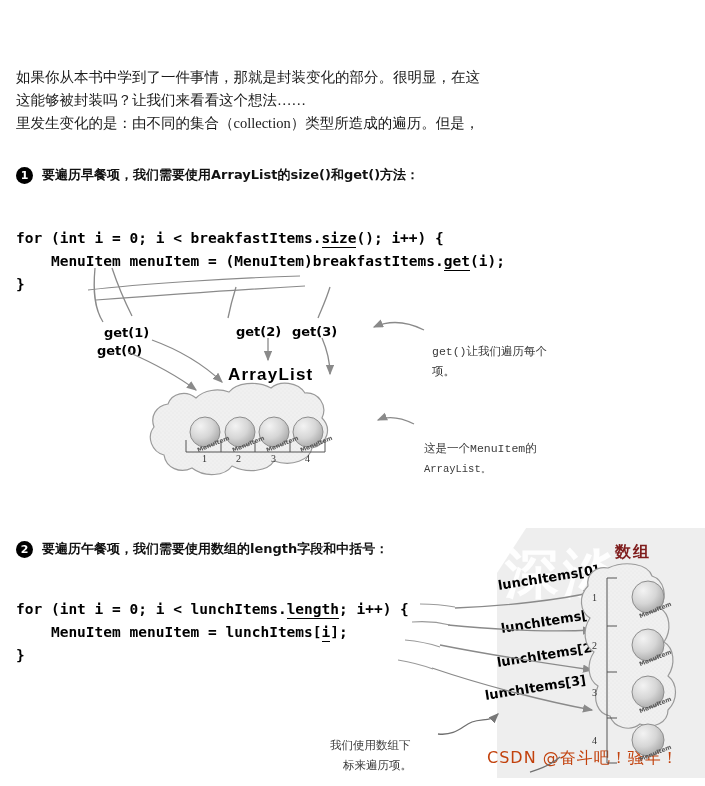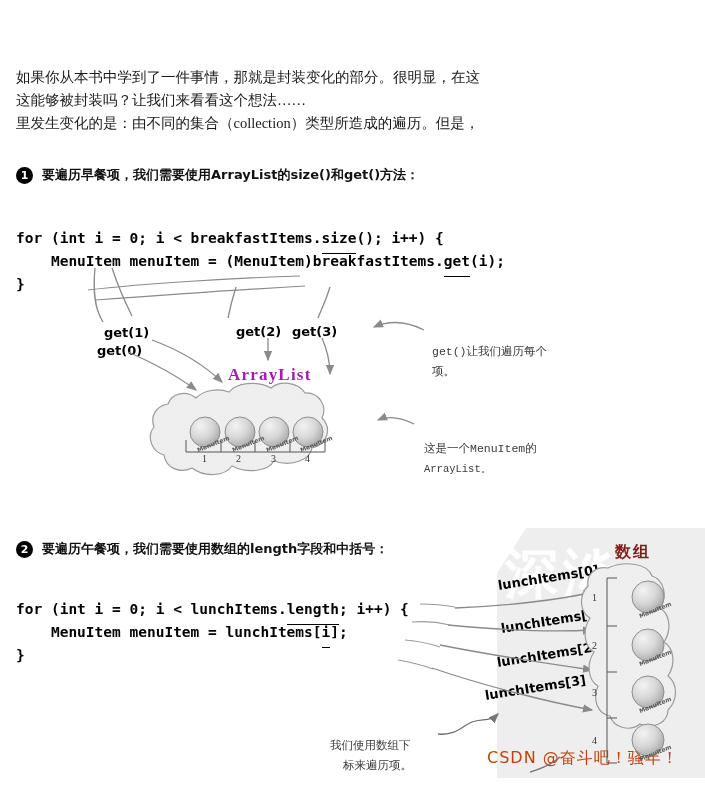--- a/index.html
+++ b/index.html
@@ -82,21 +82,21 @@
     position: absolute;
     font-family: "DejaVu Sans Mono", monospace;
     font-weight: bold;
     font-size: 14.5px;
     line-height: 23px;
     color: #000;
     white-space: pre;
   }
   #code1 { left: 16px; top: 227px; }
   #code2 { left: 16px; top: 598px; }
-  .u { border-bottom: 1.5px solid #000; padding-bottom: 7px; }
+  .u { border-bottom: 1.5px solid #000; padding-bottom: 1px; }
 
   
   .hand-bold {
     position: absolute;
     font-family: "DejaVu Sans", sans-serif;
     font-weight: bold;
     font-size: 13px;
     color: #000;
     white-space: nowrap;
   }
@@ -112,25 +112,25 @@
     white-space: nowrap;
     margin-top: 24px;
   }
   .hw.small { font-size: 10.5px; }
 
   
   .arraylist-word {
     position: absolute;
     left: 228px;
     top: 365px;
-    font-family: Liberation Serif, serif;
+    font-family: Liberation Sans, sans-serif;
     font-weight: bold;
     font-size: 17px;
     letter-spacing: 1.2px;
-    color: #a21caf;
+    color: #000000;
     white-space: nowrap;
   }
 
   
   .array-word {
     position: absolute;
     left: 615px;
     top: 542px;
     font-family: "DejaVu Sans", sans-serif;
     font-weight: bold;

